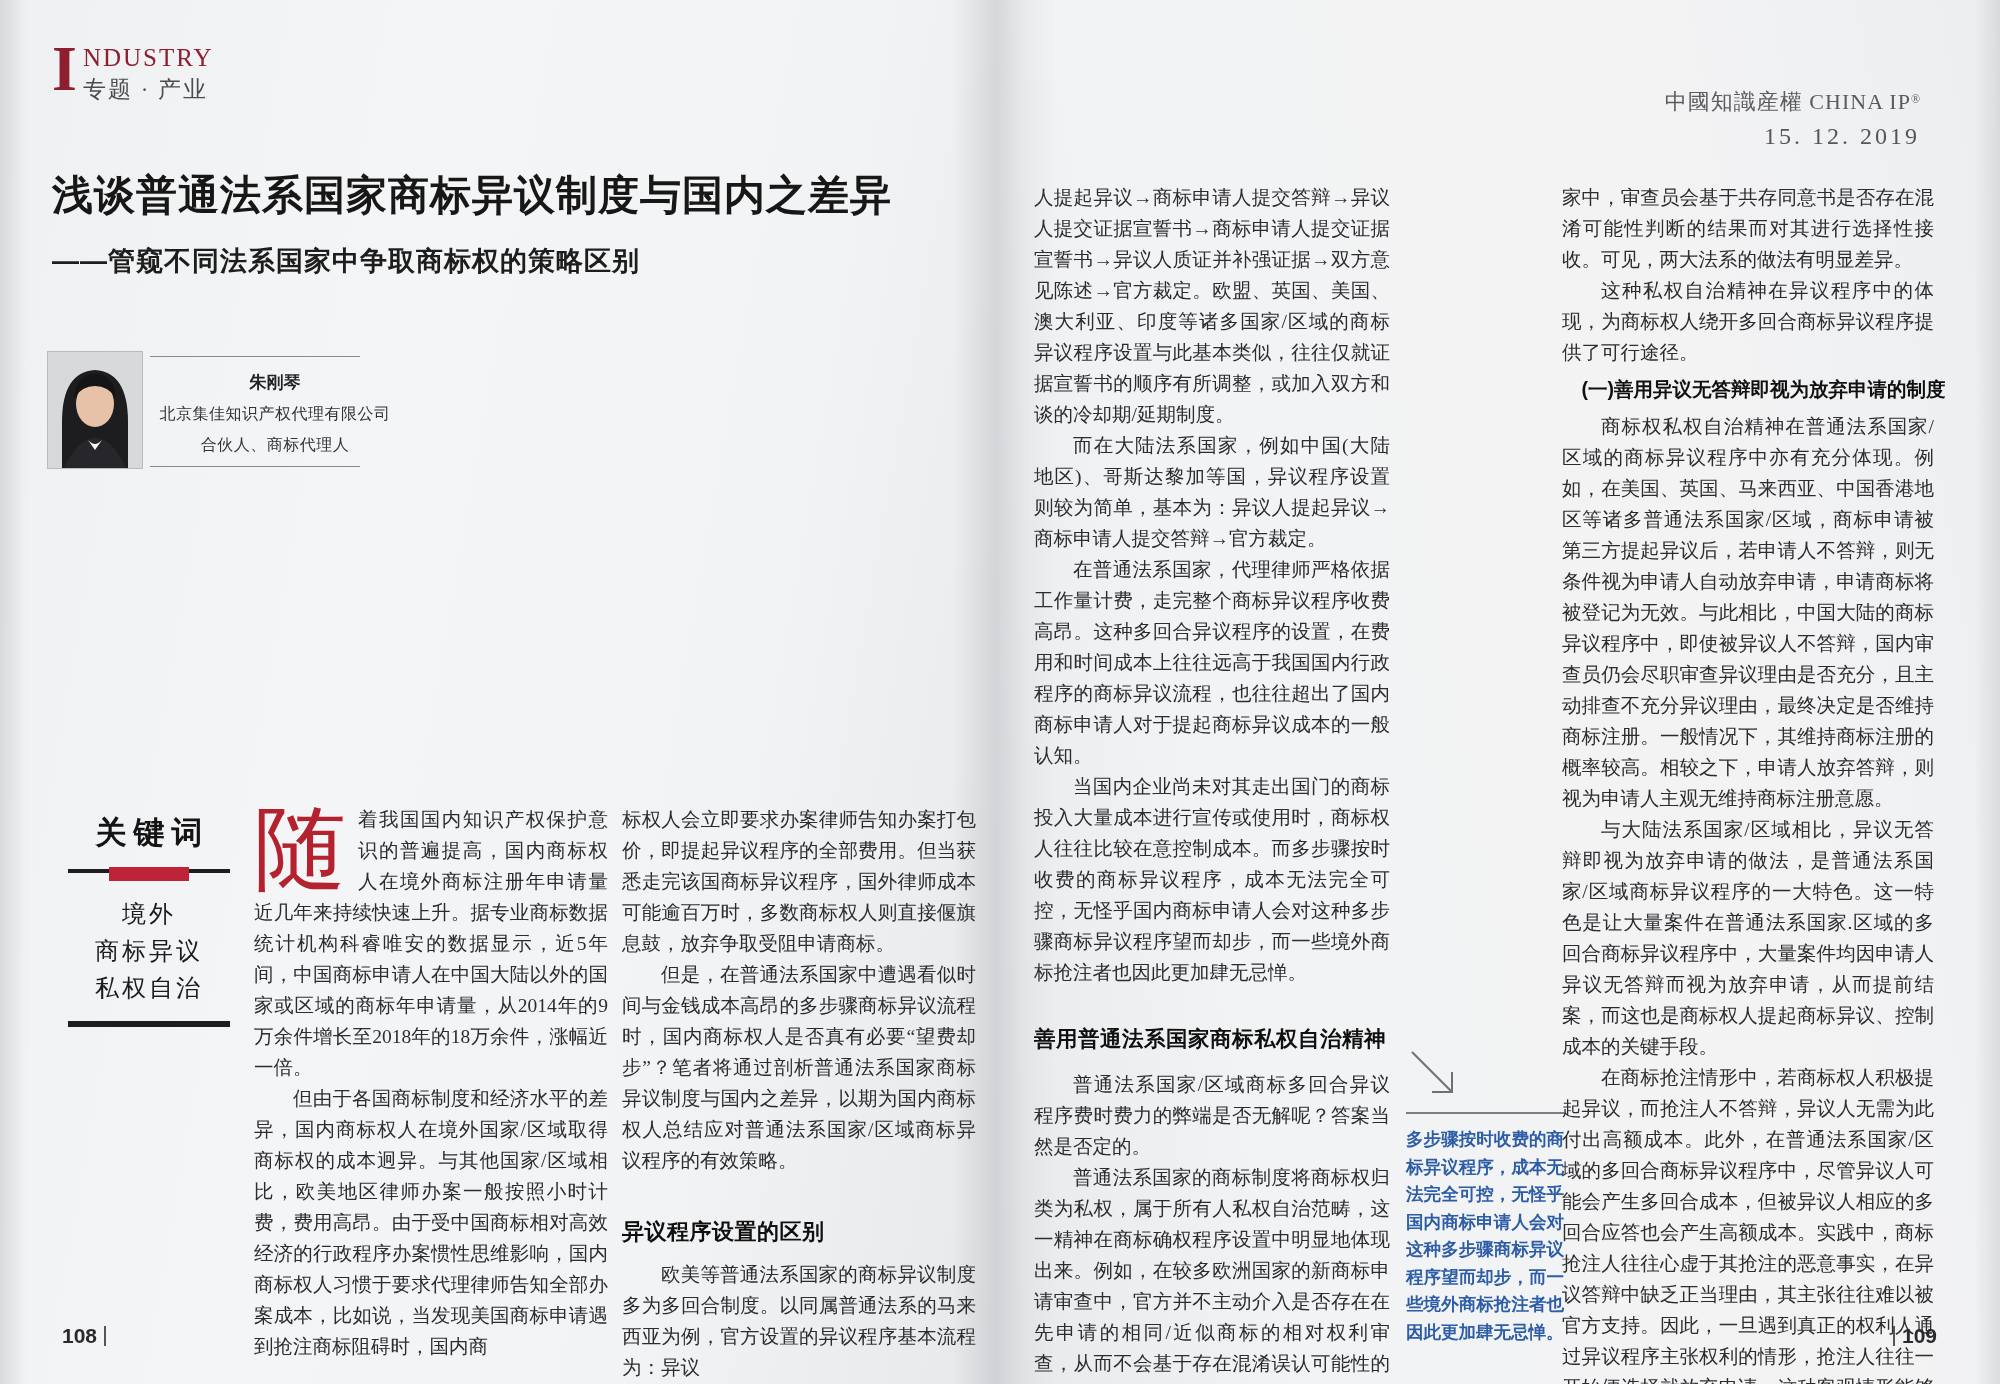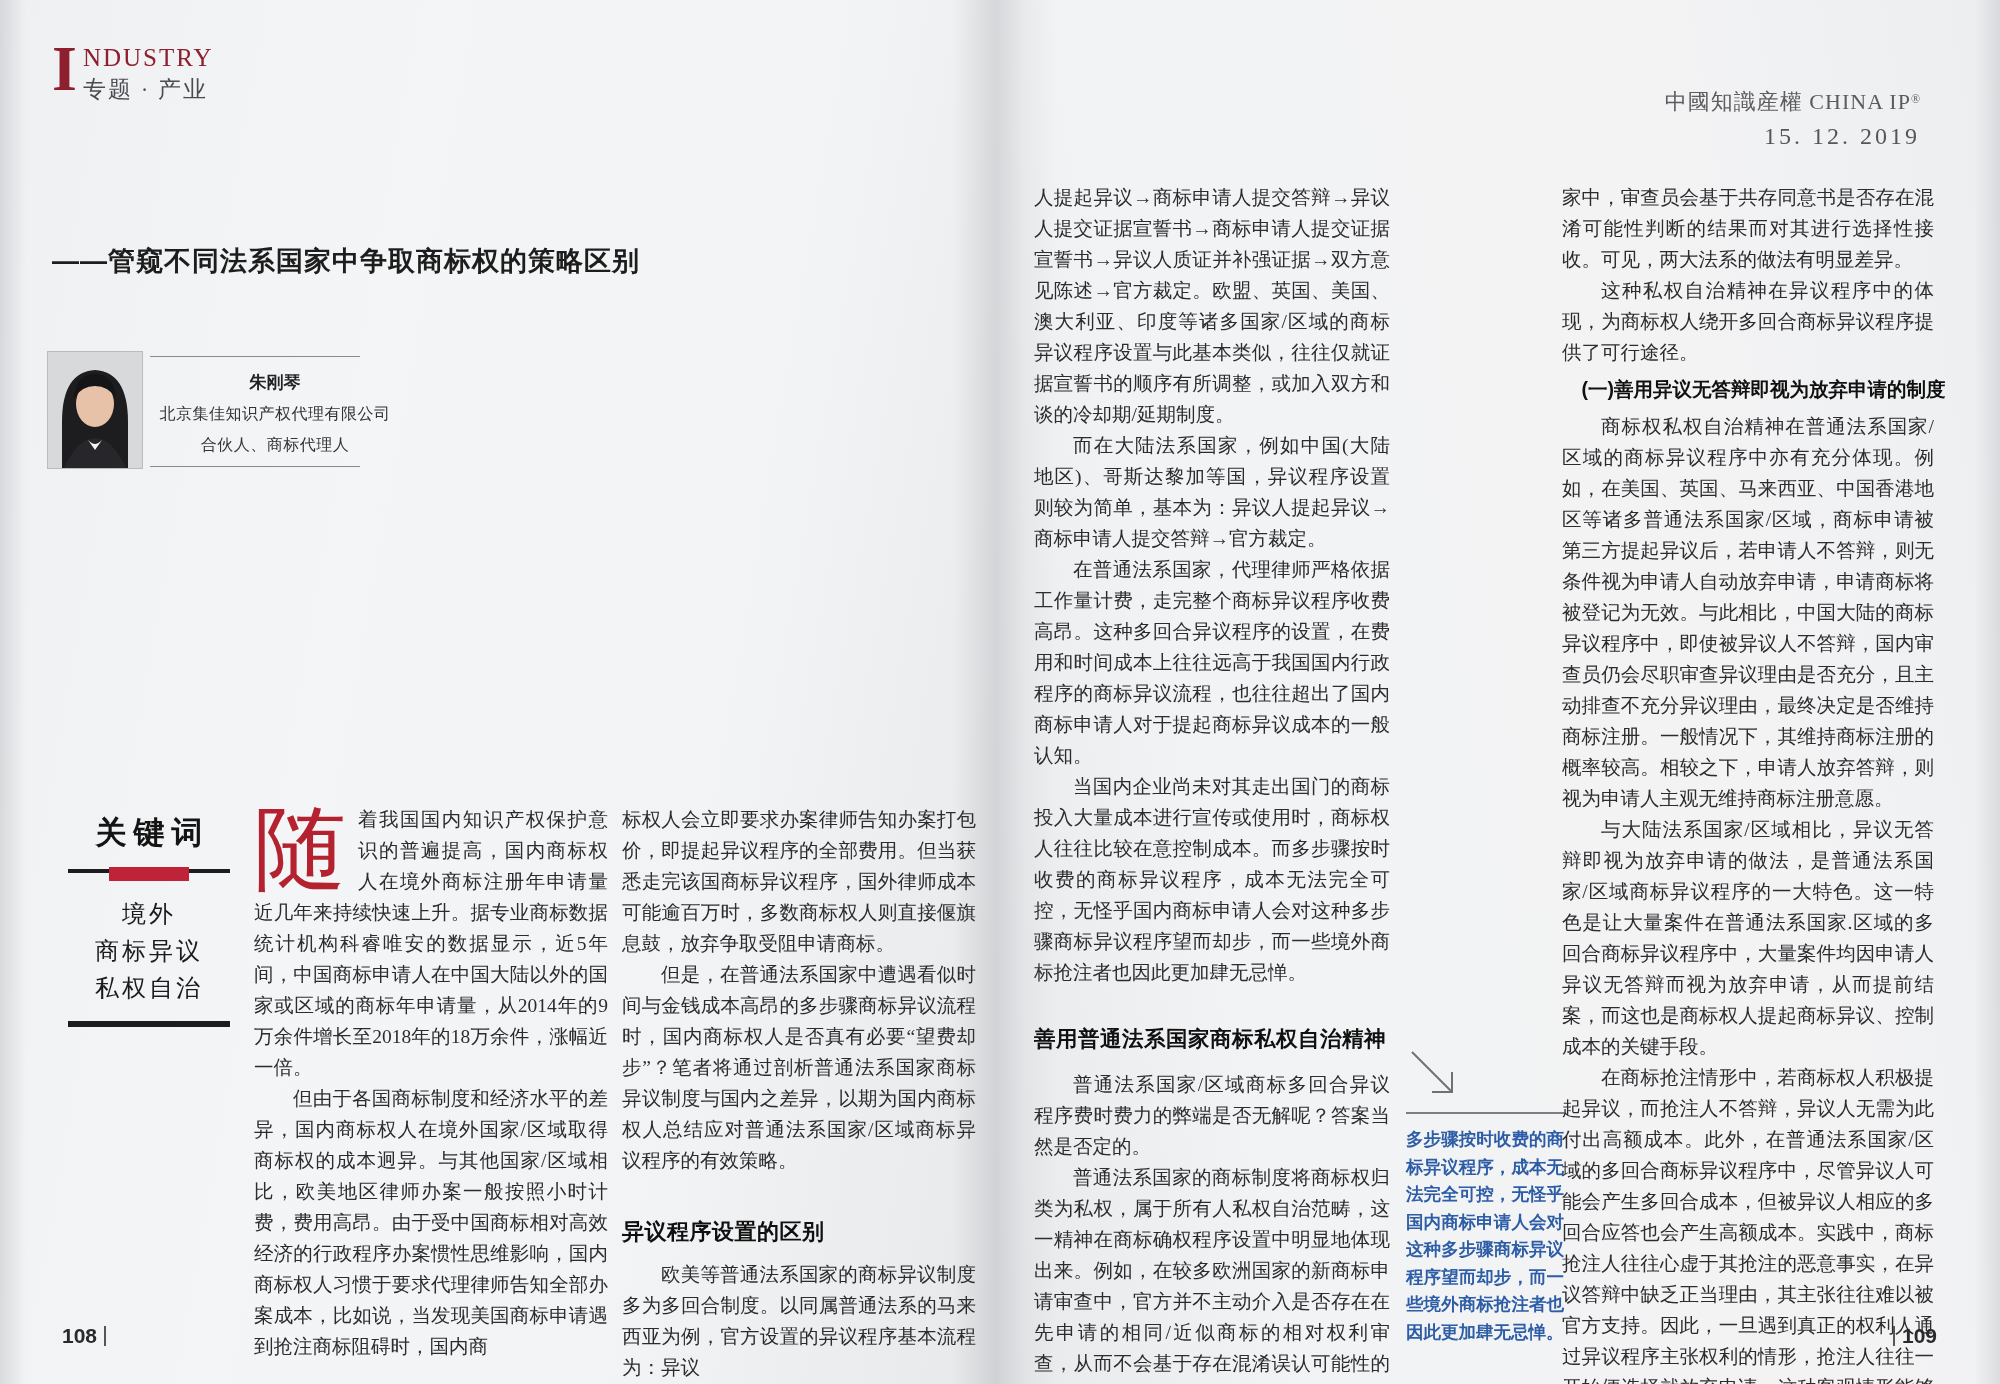--- a/index.html
+++ b/index.html
@@ -96,20 +96,21 @@
 <div class="page page-left">
 
   <div class="brand">
     <span class="brand-i">I</span>
     <span class="brand-col">
       <span class="brand-word" style="display:block;">NDUSTRY</span>
       <span class="brand-sub" style="display:block;">专题 · 产业</span>
     </span>
   </div>
 
+  <div class="art-title">浅谈普通法系国家商标异议制度与国内之差异</div>
   <div class="art-subtitle">——管窥不同法系国家中争取商标权的策略区别</div>
 
   <div class="author">
     <div class="author-photo">
       <svg width="94" height="116" viewBox="0 0 94 116">
         <rect x="0" y="0" width="94" height="116" fill="#d8d9db"></rect>
         <path d="M14 116 L14 70 Q14 20 47 18 Q80 20 80 70 L80 116 Z" fill="#1d1c1e"></path>
         <ellipse cx="47" cy="52" rx="19" ry="23" fill="#e8c2a8"></ellipse>
         <path d="M26 46 Q28 22 47 22 Q66 22 68 46 Q60 34 47 34 Q34 34 26 46 Z" fill="#151416"></path>
         <path d="M16 116 Q30 86 47 86 Q64 86 78 116 Z" fill="#26262b"></path>

